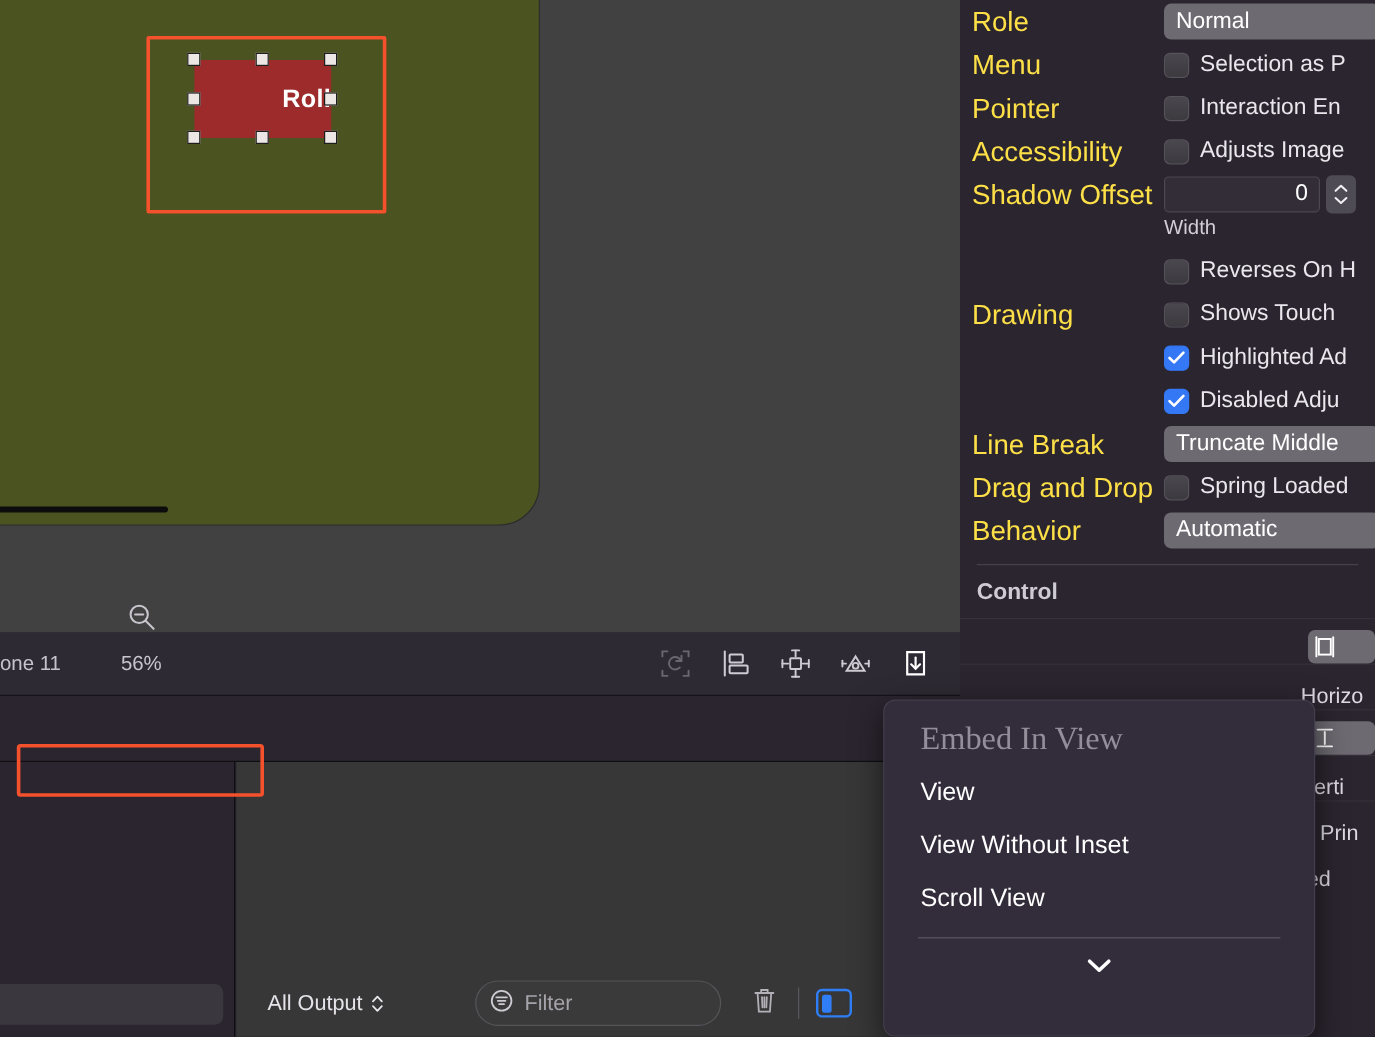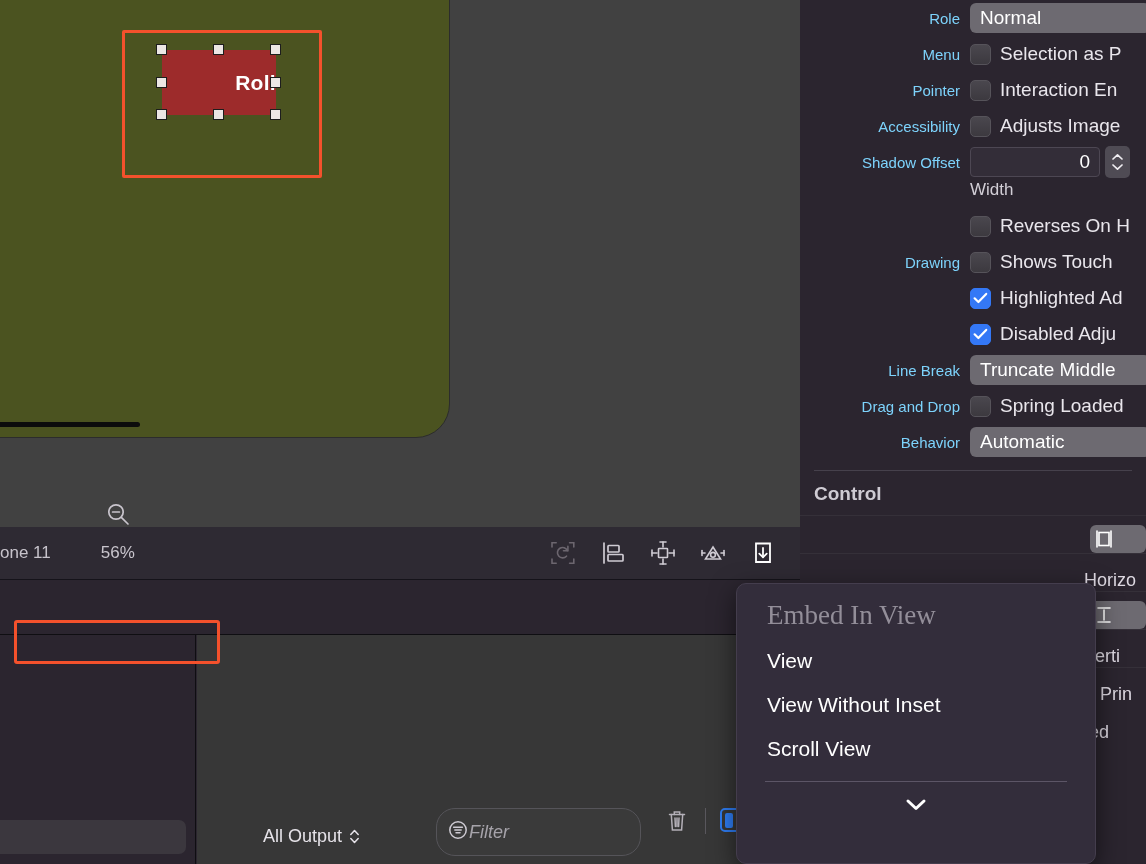--- a/index.html
+++ b/index.html
@@ -107,38 +107,37 @@
     border-radius: 7px;
   }
   .console-pane {
     position: absolute; left: 197px; top: 635px;
     width: 603px; height: 229px;
     background: #373737;
   }
   .console-bottom-bar {
     position: absolute; left: 0; bottom: 0;
     width: 603px; height: 56px;
-    display: flex; 
+    display: flex; align-items: center;
     padding: 0 12px;
-    margin-left: 40px;
   }
   .all-output {
     display: flex; align-items: center; gap: 7px;
     color: #e6e3e9; font-size: 18px;
     margin-left: 14px;
   }
   .stepper-glyph { display: flex; flex-direction: column; gap: 1px; }
   .filter-field {
     margin-left: 76px;
-    width: 205px; height: 48px;
+    width: 205px; height: 38px;
     background: #3a3a3a;
     border: 1px solid #555459;
     border-radius: 19px;
     display: flex; align-items: center;
-    gap: 0; padding-left: 10px; font-style: italic;
+    gap: 8px; padding-left: 10px;
   }
   .filter-ph { color: #a6a3aa; font-size: 18px; }
   .trash-wrap { margin-left: 24px; }
   .bar-divider { width: 1px; height: 26px; background: #5a585e; margin-left: 16px; }
   .panel-toggle {
     margin-left: 14px;
     width: 30px; height: 24px;
     border: 2px solid #2f7ef5;
     border-radius: 5px;
     display: flex; align-items: center;
@@ -152,23 +151,23 @@
     width: 346px; height: 864px;
     background: #2b252f;
     overflow: hidden;
   }
   .insp-row {
     display: flex; align-items: center;
     height: 36px;
     padding-left: 10px;
   }
   .insp-label {
-    color: #7dd3fc;
-    font-size: 15px;
-    text-align: right;
+    color: #fde047;
+    font-size: 23px;
+    text-align: left;
     width: 160px;
     flex: 0 0 160px;
     padding-right: 10px;
     white-space: nowrap;
   }
   .insp-control { flex: 1; display: flex; align-items: center; min-width: 0; }
   .popup-select {
     height: 30px;
     background: #6d6a71;
     border-radius: 6px;

